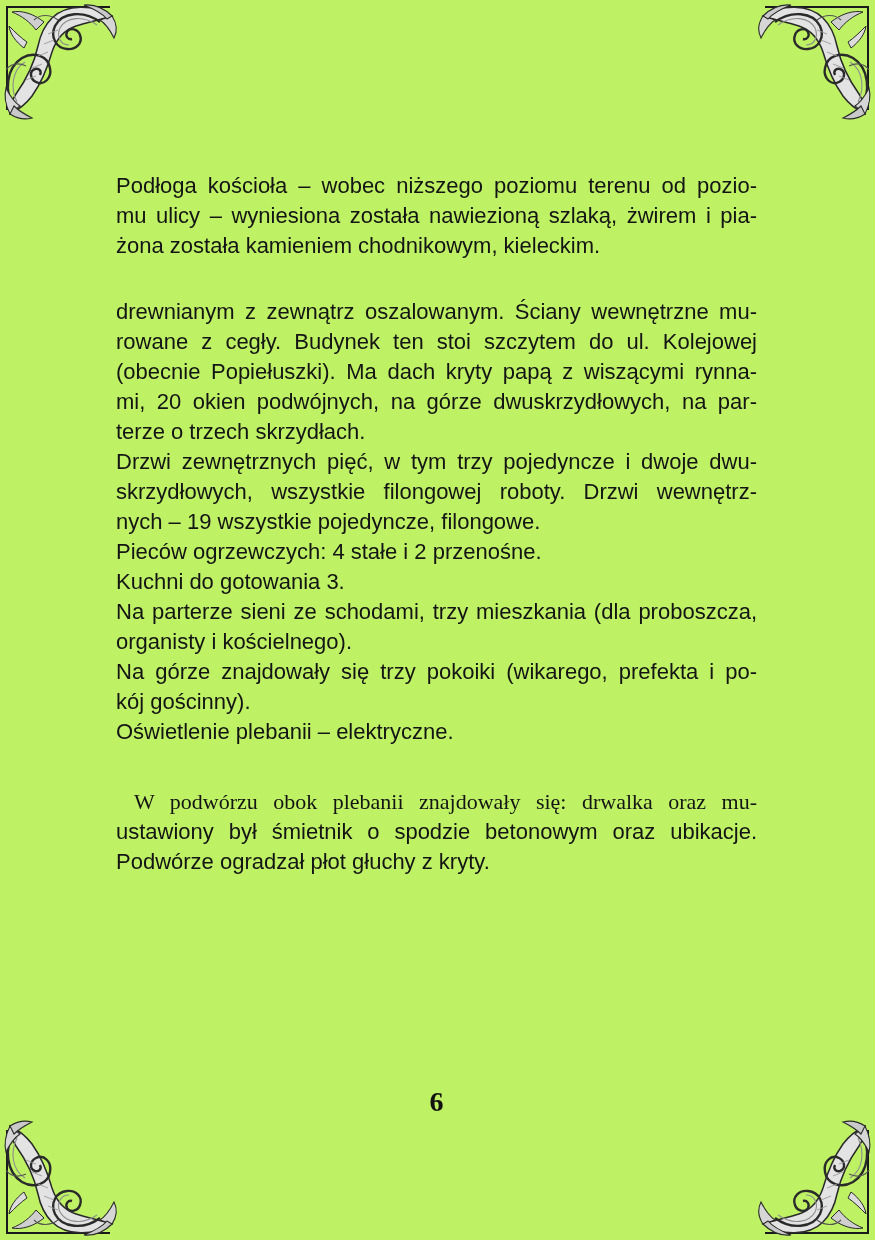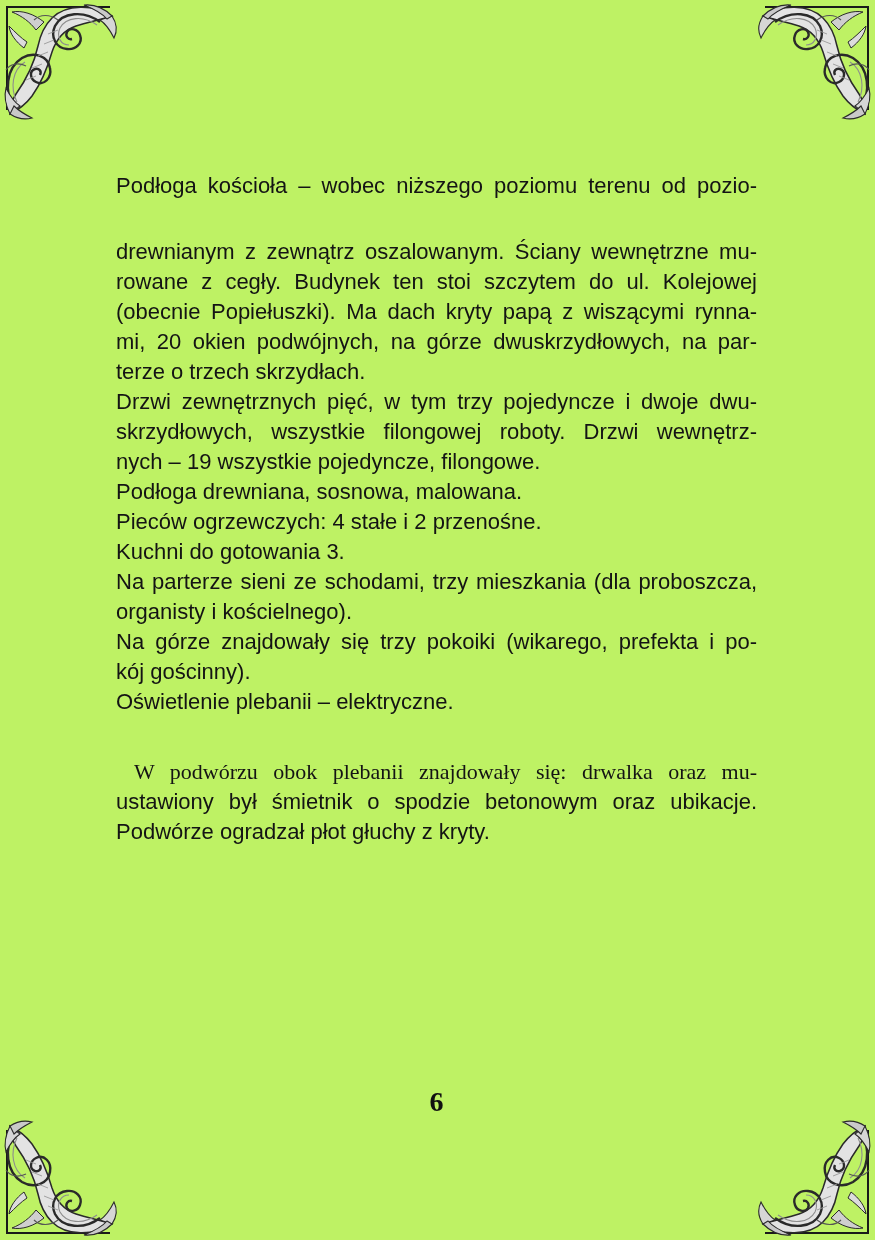--- a/index.html
+++ b/index.html
@@ -99,39 +99,38 @@
       <use href="#orn"></use>
     </svg>
   <svg class="corner br" viewBox="0 0 132 132">
       <use href="#orn"></use>
     </svg>
 
   <main class="text-col">
 
     <div class="para p-gap">
       <div class="line">Podłoga kościoła – wobec niższego poziomu terenu od pozio-</div>
+      <div class="line">mu ulicy – wyniesiona została nawiezioną szlaką, żwirem i pia-</div>
+      <div class="line last">żona została kamieniem chodnikowym, kieleckim.</div>
     </div>
 
     <div class="para">
       <div class="line">drewnianym z zewnątrz oszalowanym. Ściany wewnętrzne mu-</div>
       <div class="line">rowane z cegły. Budynek ten stoi szczytem do ul. Kolejowej</div>
       <div class="line">(obecnie Popiełuszki). Ma dach kryty papą z wiszącymi rynna-</div>
       <div class="line">mi, 20 okien podwójnych, na górze dwuskrzydłowych, na par-</div>
       <div class="line last">terze o trzech skrzydłach.</div>
     </div>
 
     <div class="para">
       <div class="line">Drzwi zewnętrznych pięć, w tym trzy pojedyncze i dwoje dwu-</div>
       <div class="line">skrzydłowych, wszystkie filongowej roboty. Drzwi wewnętrz-</div>
       <div class="line last">nych – 19 wszystkie pojedyncze, filongowe.</div>
     </div>
 
-    <div class="para">
-      <div class="line last">Podłoga drewniana, sosnowa, malowana.</div>
-    </div>
 
     <div class="para">
       <div class="line last">Pieców ogrzewczych: 4 stałe i 2 przenośne.</div>
     </div>
 
     <div class="para">
       <div class="line last">Kuchni do gotowania 3.</div>
     </div>
 
     <div class="para">

